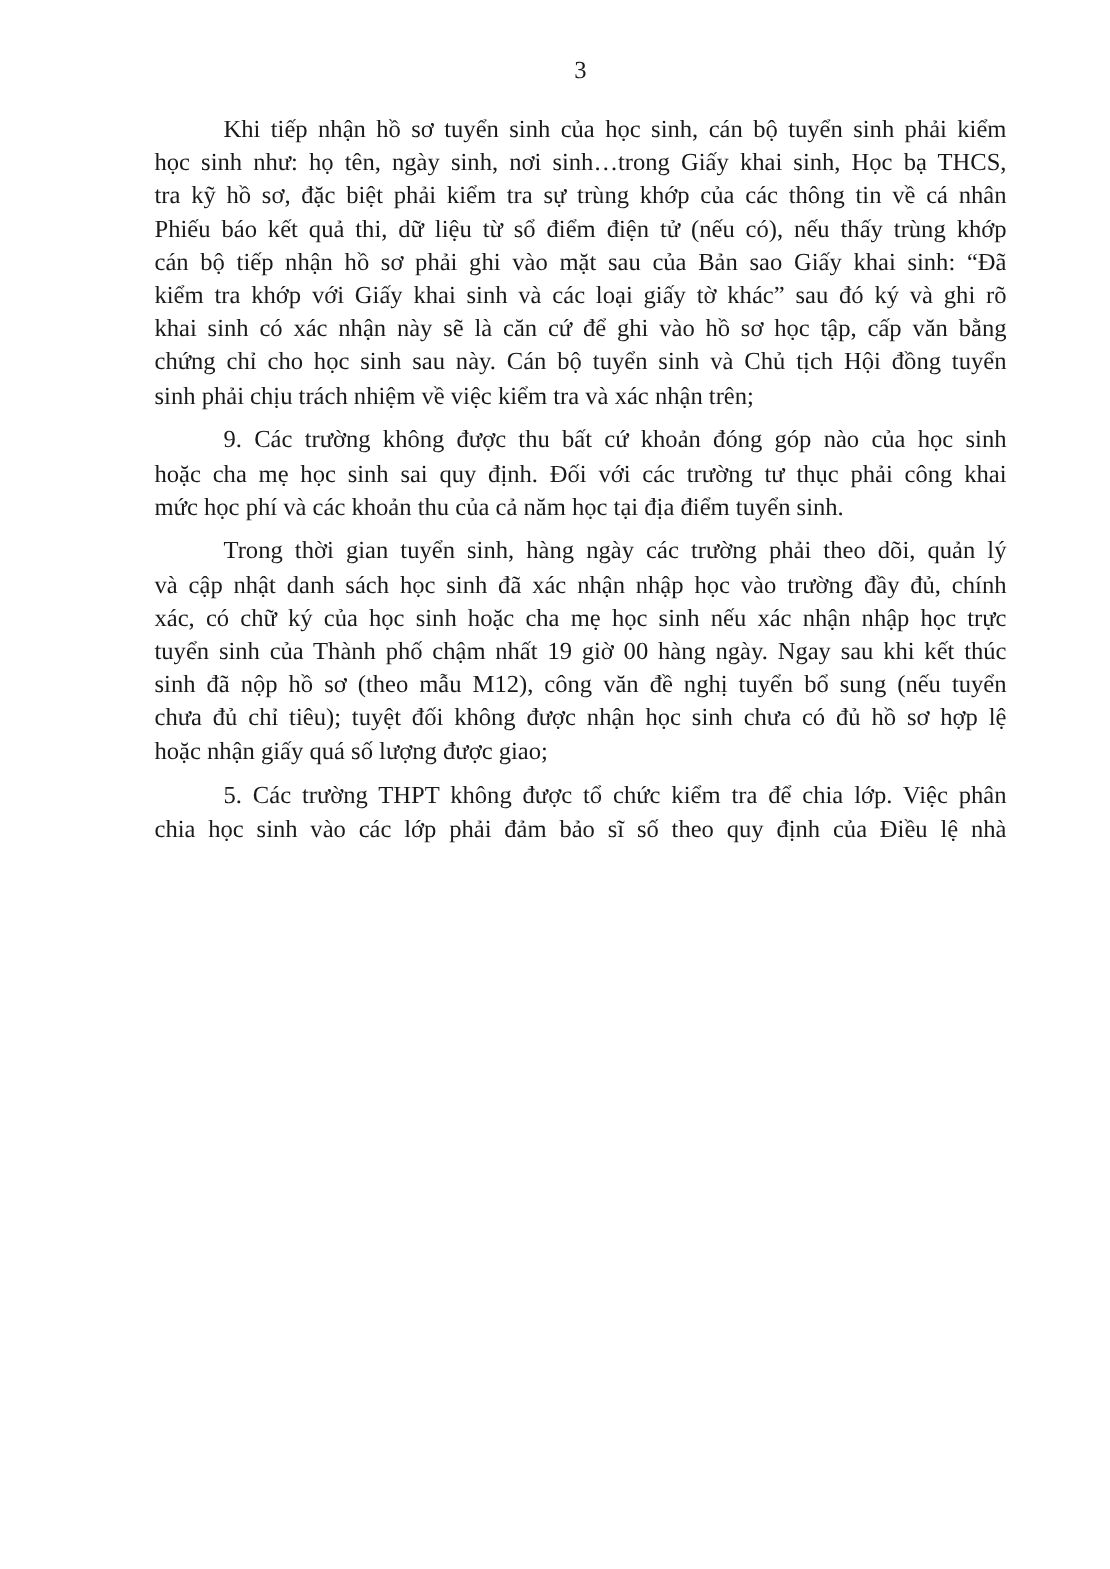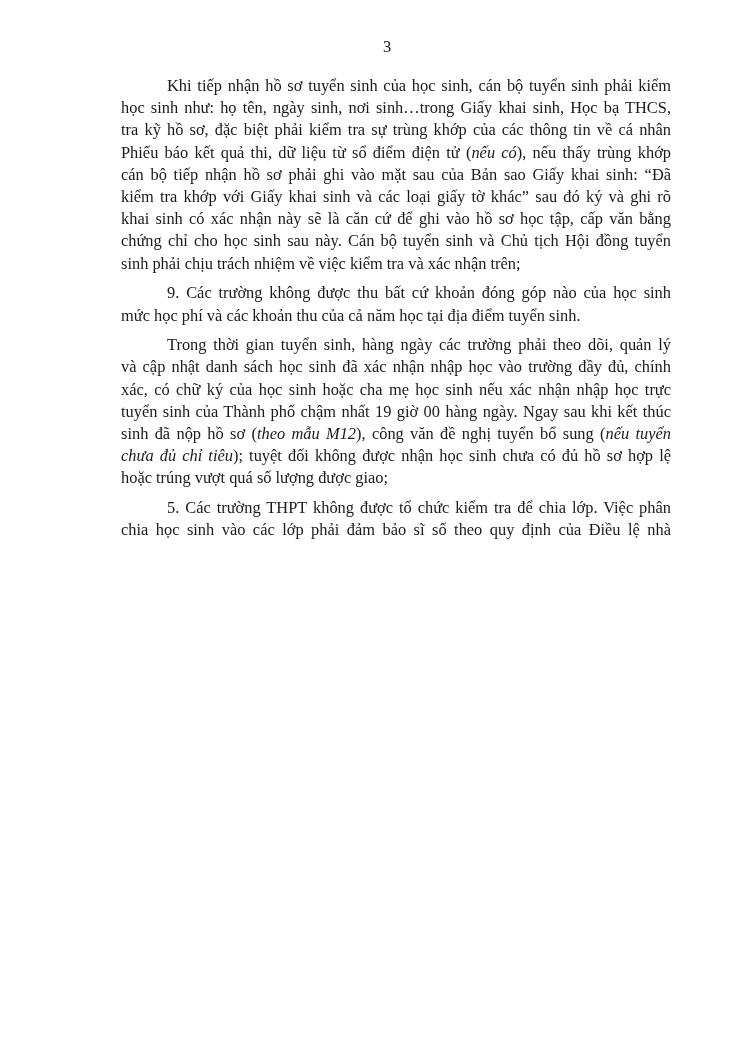--- a/index.html
+++ b/index.html
@@ -27,33 +27,31 @@
     width: 568px;
   }
   .paragraph {
     margin: 0 0 7.5px 0;
   }
   .line {
     line-height: 22.2px;
     text-align: justify;
     text-align-last: justify;
     white-space: normal;
-    margin-left: 18px;
   }
   .line.first {
     text-indent: 46px;
   }
   .line.last {
     text-align-last: left;
   }
   .paragraph.justify-last .line.last {
     text-align-last: justify;
   }
   .run-italic {
-    font-style: italic;
   }
 </style>
 </head>
 <body>
 
 <div class="sheet">
   <div class="page-number">3</div>
   <div class="body-text">
       <div class="paragraph">
         <div class="line first"><span class="run-regular">Khi tiếp nhận hồ sơ tuyển sinh của học sinh, cán bộ tuyển sinh phải kiểm</span></div>
@@ -61,29 +59,30 @@
         <div class="line"><span class="run-regular">tra kỹ hồ sơ, đặc biệt phải kiểm tra sự trùng khớp của các thông tin về cá nhân</span></div>
         <div class="line"><span class="run-regular">Phiếu báo kết quả thi, dữ liệu từ sổ điểm điện tử (</span><span class="run-italic">nếu có</span><span class="run-regular">), nếu thấy trùng khớp</span></div>
         <div class="line"><span class="run-regular">cán bộ tiếp nhận hồ sơ phải ghi vào mặt sau của Bản sao Giấy khai sinh: “Đã</span></div>
         <div class="line"><span class="run-regular">kiểm tra khớp với Giấy khai sinh và các loại giấy tờ khác” sau đó ký và ghi rõ</span></div>
         <div class="line"><span class="run-regular">khai sinh có xác nhận này sẽ là căn cứ để ghi vào hồ sơ học tập, cấp văn bằng</span></div>
         <div class="line"><span class="run-regular">chứng chỉ cho học sinh sau này. Cán bộ tuyển sinh và Chủ tịch Hội đồng tuyển</span></div>
         <div class="line last"><span class="run-regular">sinh phải chịu trách nhiệm về việc kiểm tra và xác nhận trên;</span></div>
       </div>
       <div class="paragraph">
         <div class="line first"><span class="run-regular">9. Các trường không được thu bất cứ khoản đóng góp nào của học sinh</span></div>
+        <div class="line"><span class="run-regular">hoặc cha mẹ học sinh sai quy định. Đối với các trường tư thục phải công khai</span></div>
         <div class="line last"><span class="run-regular">mức học phí và các khoản thu của cả năm học tại địa điểm tuyển sinh.</span></div>
       </div>
       <div class="paragraph">
         <div class="line first"><span class="run-regular">Trong thời gian tuyển sinh, hàng ngày các trường phải theo dõi, quản lý</span></div>
         <div class="line"><span class="run-regular">và cập nhật danh sách học sinh đã xác nhận nhập học vào trường đầy đủ, chính</span></div>
         <div class="line"><span class="run-regular">xác, có chữ ký của học sinh hoặc cha mẹ học sinh nếu xác nhận nhập học trực</span></div>
         <div class="line"><span class="run-regular">tuyển sinh của Thành phố chậm nhất 19 giờ 00 hàng ngày. Ngay sau khi kết thúc</span></div>
         <div class="line"><span class="run-regular">sinh đã nộp hồ sơ (</span><span class="run-italic">theo mẫu M12</span><span class="run-regular">), công văn đề nghị tuyển bổ sung (</span><span class="run-italic">nếu tuyển</span></div>
         <div class="line"><span class="run-italic">chưa đủ chỉ tiêu</span><span class="run-regular">); tuyệt đối không được nhận học sinh chưa có đủ hồ sơ hợp lệ</span></div>
-        <div class="line last"><span class="run-regular">hoặc trúng vượt quá số lượng được giao;</span></div>
+        <div class="line last"><span class="run-regular">hoặc nhận giấy quá số lượng được giao;</span></div>
       </div>
       <div class="paragraph justify-last">
         <div class="line first"><span class="run-regular">5. Các trường THPT không được tổ chức kiểm tra để chia lớp. Việc phân</span></div>
         <div class="line"><span class="run-regular">chia học sinh vào các lớp phải đảm bảo sĩ số theo quy định của Điều lệ nhà</span></div>
       </div>
     </div>
 </div>
 
 </body></html>

